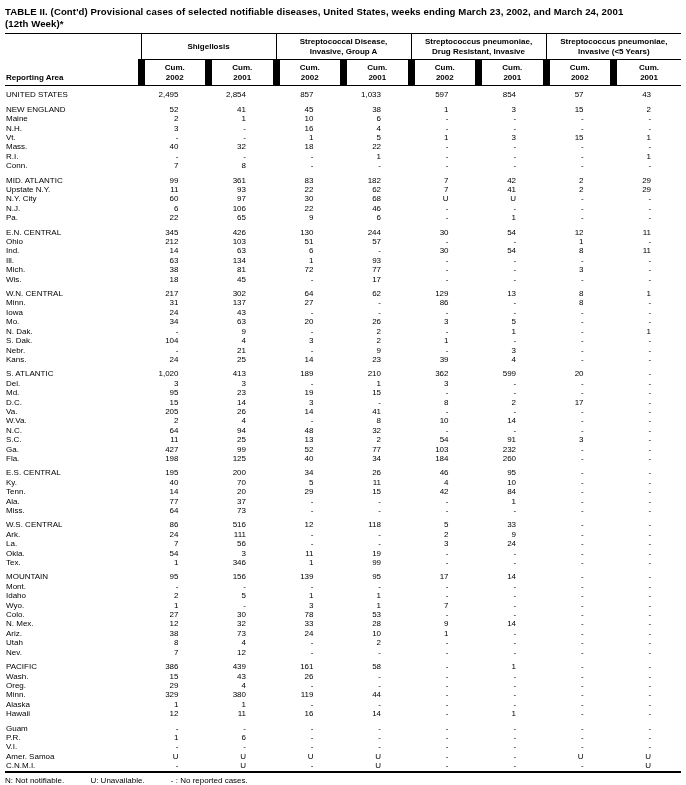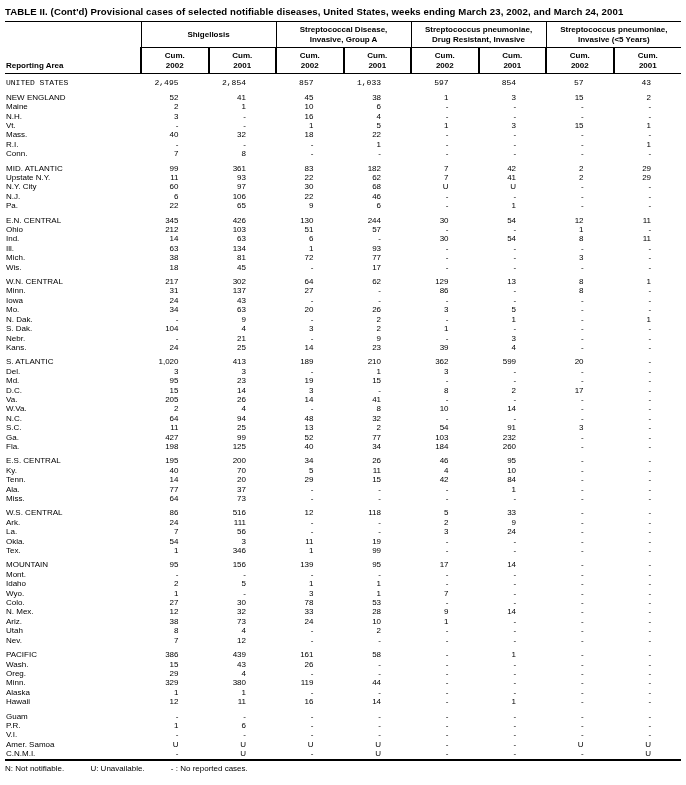--- a/index.html
+++ b/index.html
@@ -27,41 +27,42 @@
   th.area-head {
     text-align:left; vertical-align:bottom; padding:0 0 3px 1px;
   }
   th.group {
     border-left:1px solid #000; border-bottom:1px solid #000;
     text-align:center; vertical-align:middle; padding:3px 1px;
     height:26px;
   }
   th.group .it { }
   th.sub {
-    border-left:2px solid #000000;
+    border-left:7px solid #000000;
     text-align:center; vertical-align:middle; padding:3px 0;
     height:26px;
   }
   tbody td {
     font-size:8px; line-height:9.4px; padding:0;
     white-space:nowrap; overflow:hidden;
   }
   tbody td.area { text-align:left; padding-left:1px; }
   tbody td.num  { text-align:right; padding-right:30px; }
-  tbody tr:first-child td { padding-top:4px;font-family:Liberation Mono, monospace; }
+  tbody tr:first-child td { padding-top:4px; }
   tbody tr.section-start td { padding-top:5px; }
   .footnotes { margin-top:3px; font-size:8px; line-height:1.3; }
   .legend span { margin-right:24px; }
 </style>
 </head>
 <body>
 
 <div class="page">
   <div class="title">
     <div>TABLE II. (Cont'd) Provisional cases of selected notifiable diseases, United States, weeks ending March 23, 2002, and March 24, 2001</div>
+    <div>(12th Week)*</div>
   </div>
 
   <table>
     <colgroup>
       <col class="c-area">
       <col class="c-num">
         <col class="c-num">
       <col class="c-num">
         <col class="c-num">
       <col class="c-num">

